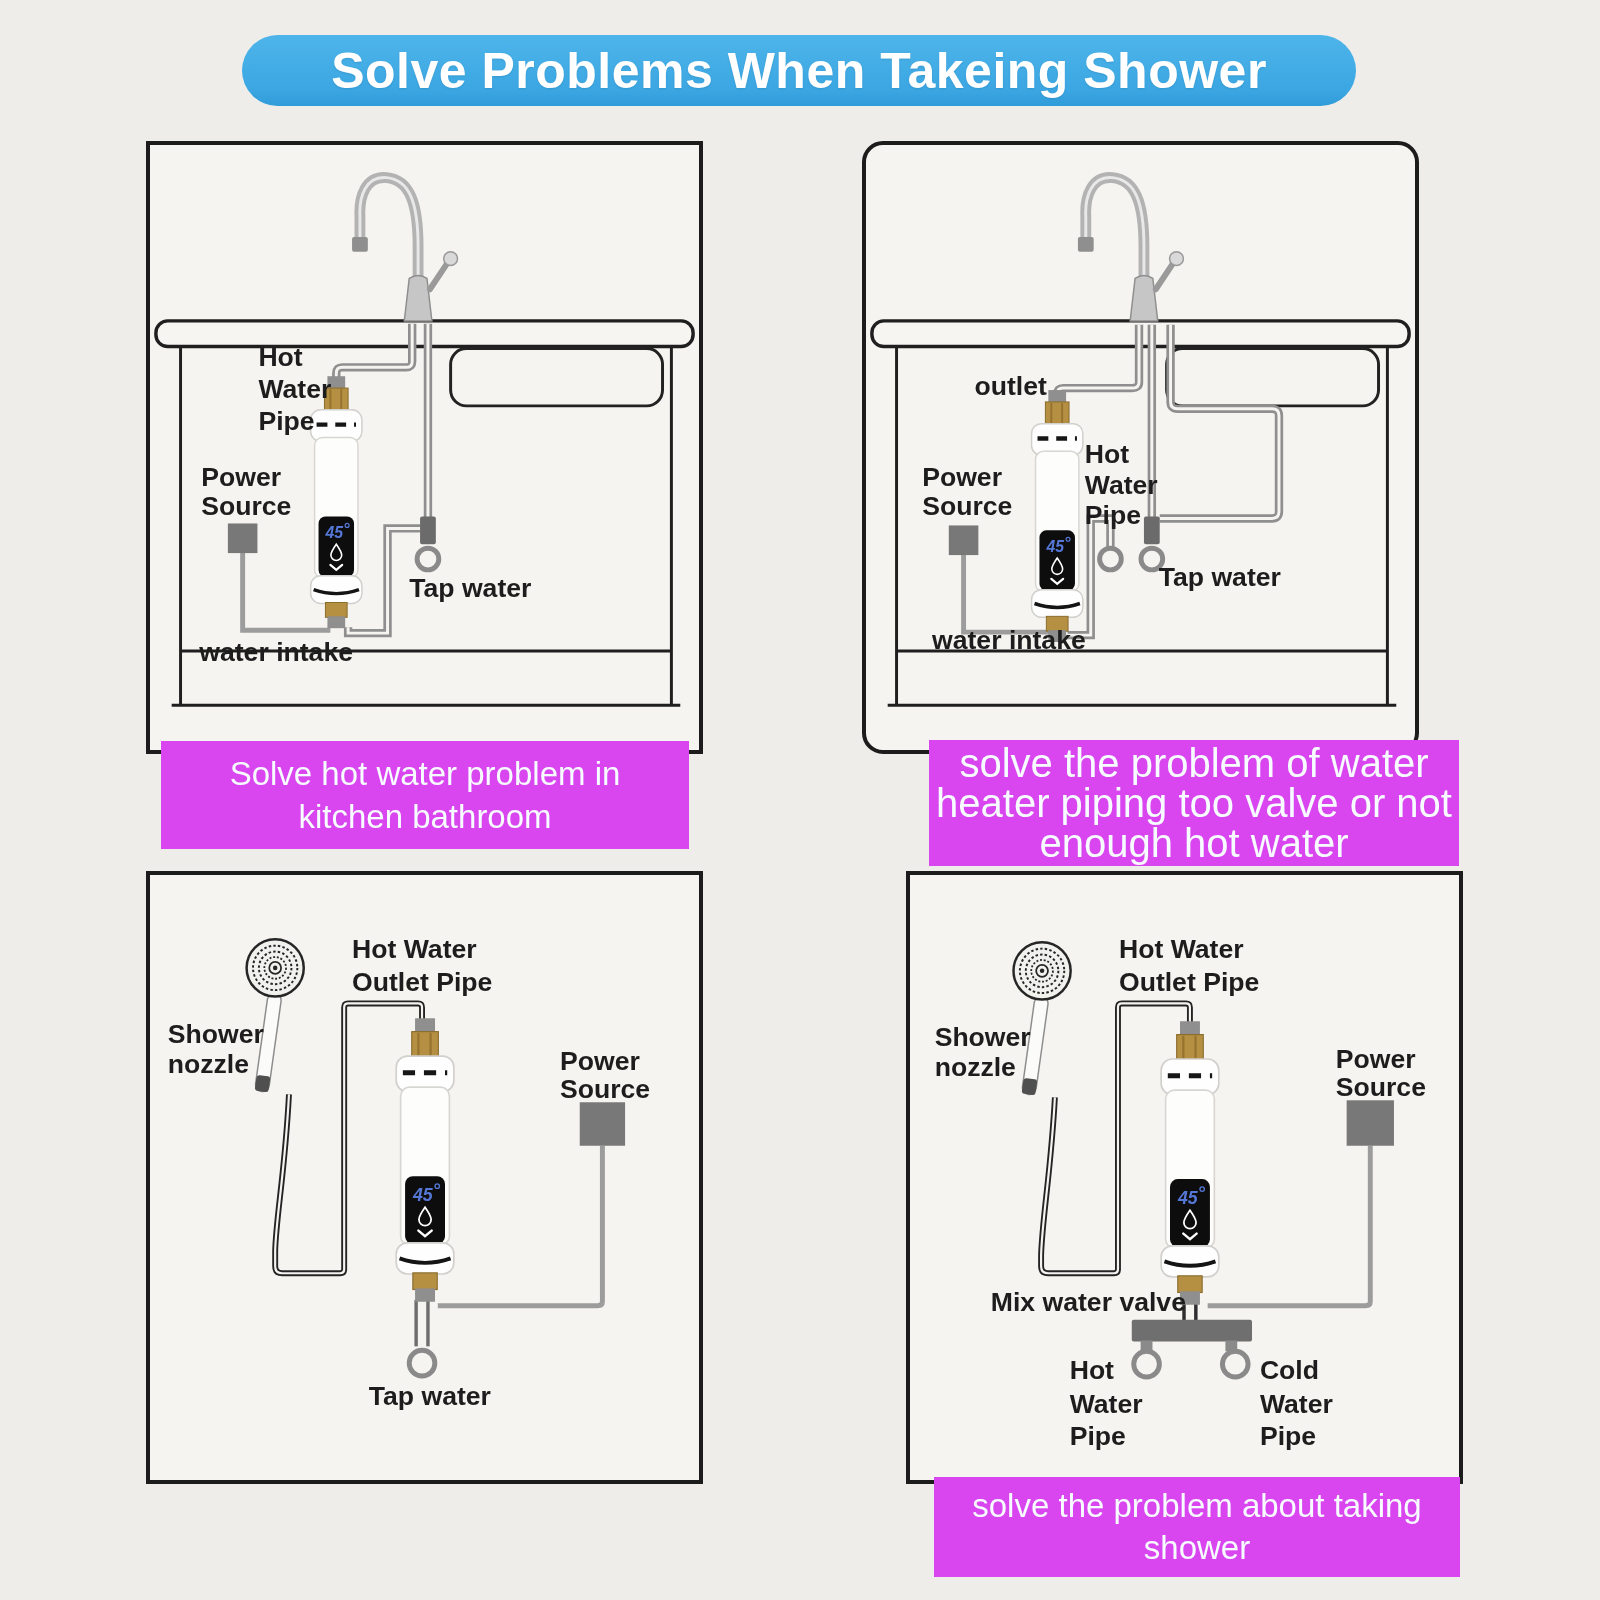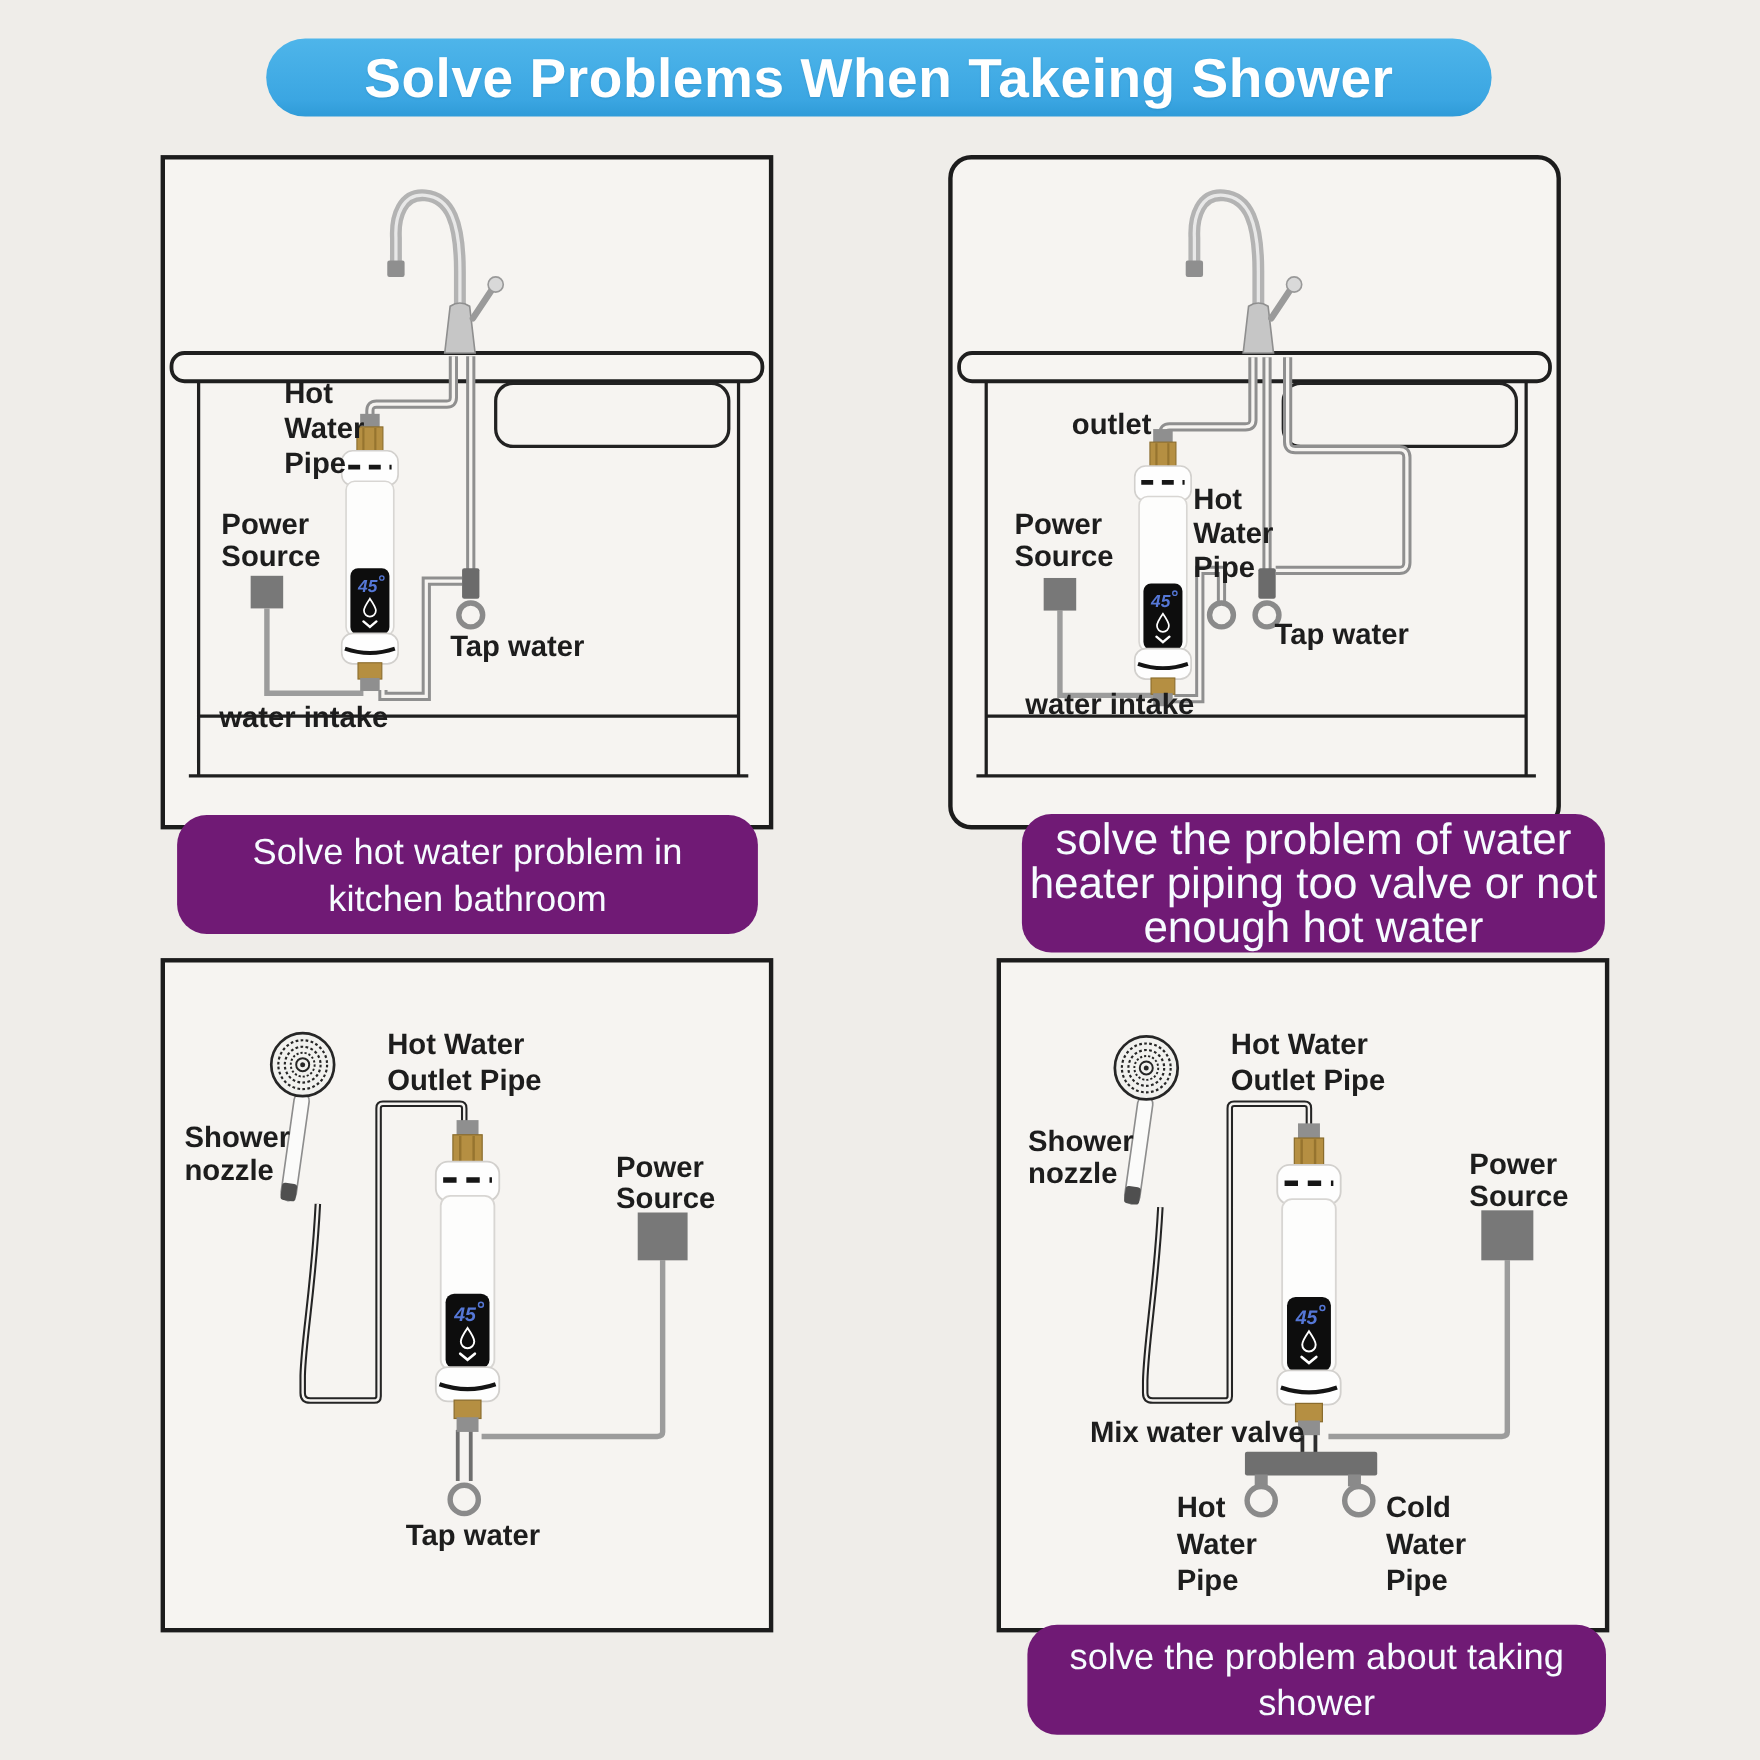--- a/index.html
+++ b/index.html
@@ -24,23 +24,23 @@
     position:absolute;width:557px;height:613px;
     background:#f6f4f1;border:4px solid #1c1c1c;box-sizing:border-box;
   }
   #panel-kitchen{left:146px;top:141px;}
   #panel-piping{left:862px;top:141px;border-radius:21px;}
   #panel-seasons{left:146px;top:871px;}
   #panel-bathing{left:906px;top:871px;}
   .panel svg{position:absolute;left:0;top:0;width:549px;height:583px;display:block;}
 
   .caption{
-    position:absolute;background:#701a75;color:#f6fcff;text-align:center;
+    position:absolute;background:#d946ef;color:#f6fcff;text-align:center;
     display:flex;flex-direction:column;justify-content:center;
-    font-size:33px;font-weight:400;line-height:43px;border-radius:27px;
+    font-size:33px;font-weight:400;line-height:43px;
   }
   #caption-kitchen{left:161px;top:741px;width:528px;height:108px;}
   #caption-piping{left:929px;top:740px;width:530px;height:126px;line-height:40px;font-size:40px;}
   #caption-seasons{left:161px;top:1477px;width:530px;height:100px;}
   #caption-bathing{left:934px;top:1477px;width:526px;height:100px;line-height:42px;}
 
   .lbl{font-family:"Liberation Sans",sans-serif;font-weight:bold;font-size:27px;fill:#1d1d1d;}
   .pipe{stroke:#8f8f8f;stroke-width:8.5;fill:none;}
   .pipe-core{stroke:#f6f4f1;stroke-width:3;fill:none;}
   .hose{stroke:#242424;stroke-width:6;fill:none;}

